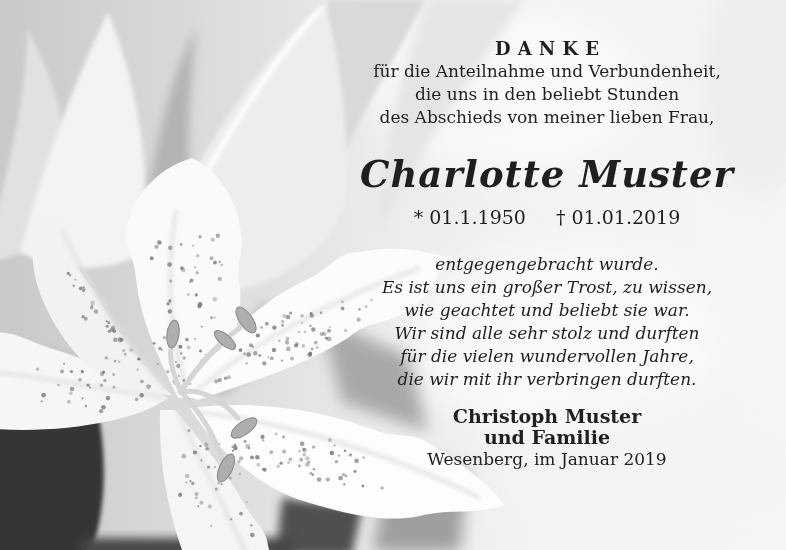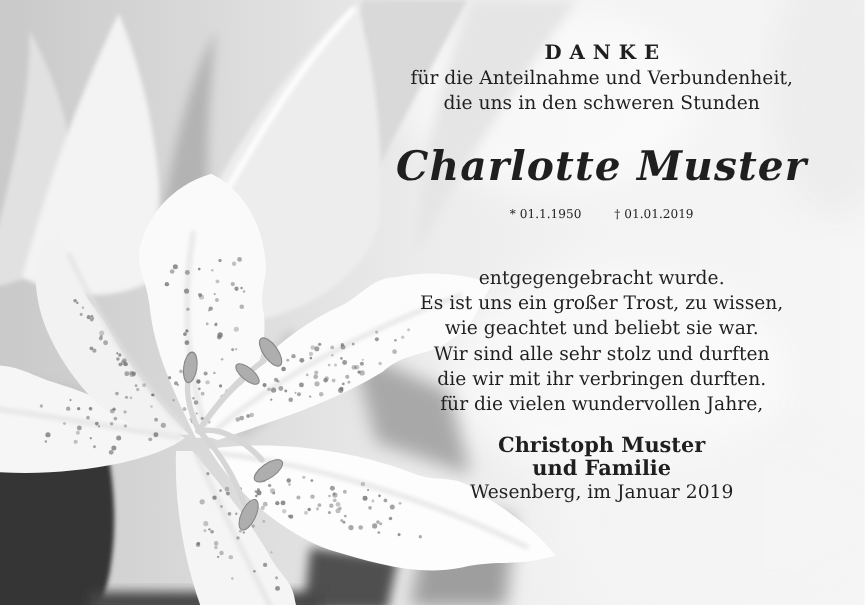--- a/index.html
+++ b/index.html
@@ -17,24 +17,24 @@
   .text-col div{white-space:nowrap;}
   .danke{
     font-weight:bold;font-size:18px;letter-spacing:.40em;
     padding-left:.40em; 
   }
   .name{
     font-size:37px;line-height:48px;margin-top:21px;
     font-style:italic;font-weight:bold;letter-spacing:1px;
   }
   .dates{
-    margin-top:8px;font-size:11px;
+    margin-top:8px;font-size:19px;
     display:flex;justify-content:center;gap:30px;
   }
-  .body-block{margin-top:36px;}
+  .body-block{margin-top:24px;font-style:italic;}
   .sig-block{margin-top:15px;font-weight:bold;font-size:19px;line-height:21px;}
   .place-line{}
 </style>
 </head>
 <body>
 
 <div class="card">
 
   <svg class="photo" width="786" height="550" viewBox="0 0 786 550" aria-hidden="true">
     <defs>
@@ -395,36 +395,37 @@
       <ellipse cx="244" cy="428" rx="6.5" ry="15" transform="rotate(55 244 428)"></ellipse>
       <ellipse cx="173" cy="334" rx="6" ry="14" transform="rotate(8 173 334)"></ellipse>
       <ellipse cx="226" cy="468" rx="6.5" ry="15" transform="rotate(25 226 468)"></ellipse>
       <ellipse cx="225" cy="340" rx="5.5" ry="13" transform="rotate(-50 225 340)"></ellipse>
     </g>
   </svg>
 
   <div class="text-col">
     <div class="danke">DANKE</div>
     <div>für die Anteilnahme und Verbundenheit,</div>
-    <div>die uns in den schweren Stunden</div>
+    <div>die uns in den beliebt Stunden</div>
+    <div>des Abschieds von meiner lieben Frau,</div>
 
     <div class="name">Charlotte Muster</div>
 
     <div class="dates">
       <span>* 01.1.1950</span>
       <span>† 01.01.2019</span>
     </div>
 
     <div class="body-block">
       <div>entgegengebracht wurde.</div>
       <div>Es ist uns ein großer Trost, zu wissen,</div>
       <div>wie geachtet und beliebt sie war.</div>
       <div>Wir sind alle sehr stolz und durften</div>
+      <div>für die vielen wundervollen Jahre,</div>
       <div>die wir mit ihr verbringen durften.</div>
-      <div>für die vielen wundervollen Jahre,</div>
     </div>
 
     <div class="sig-block">
       <div>Christoph Muster</div>
       <div>und Familie</div>
     </div>
 
     <div class="place-line">Wesenberg, im Januar 2019</div>
   </div>
 </div>

